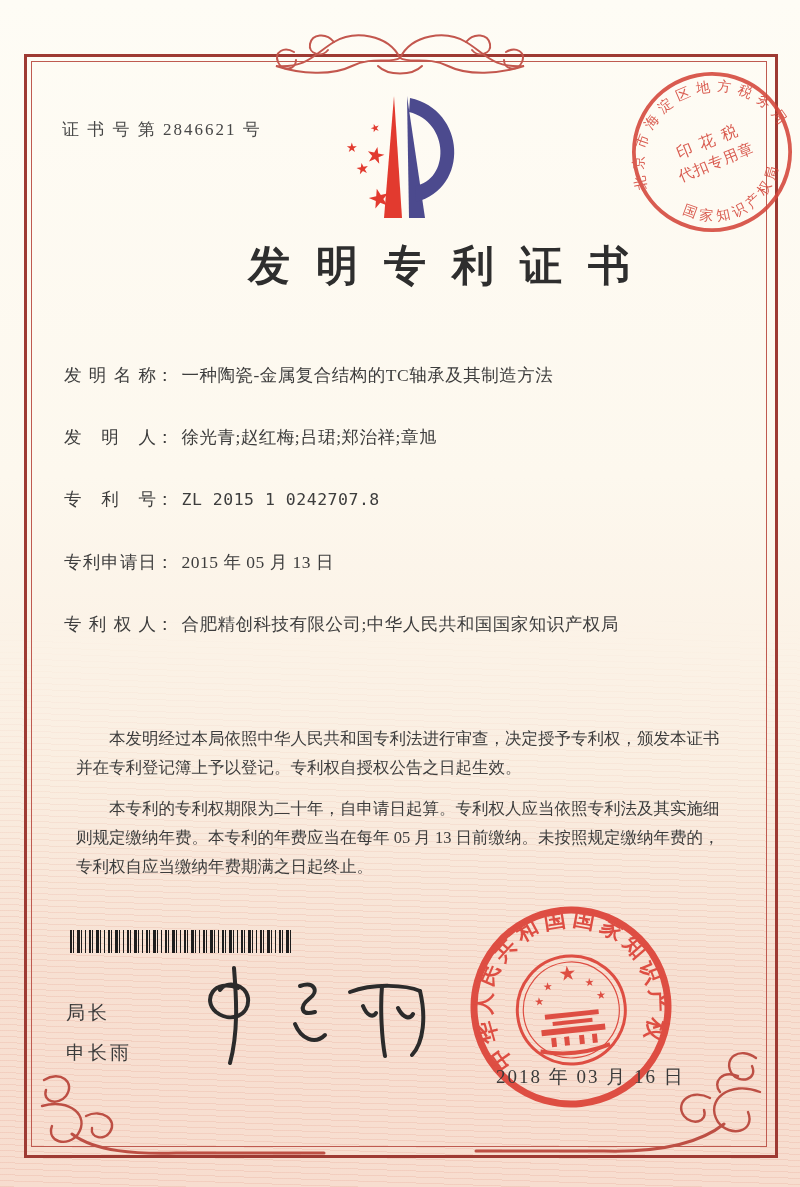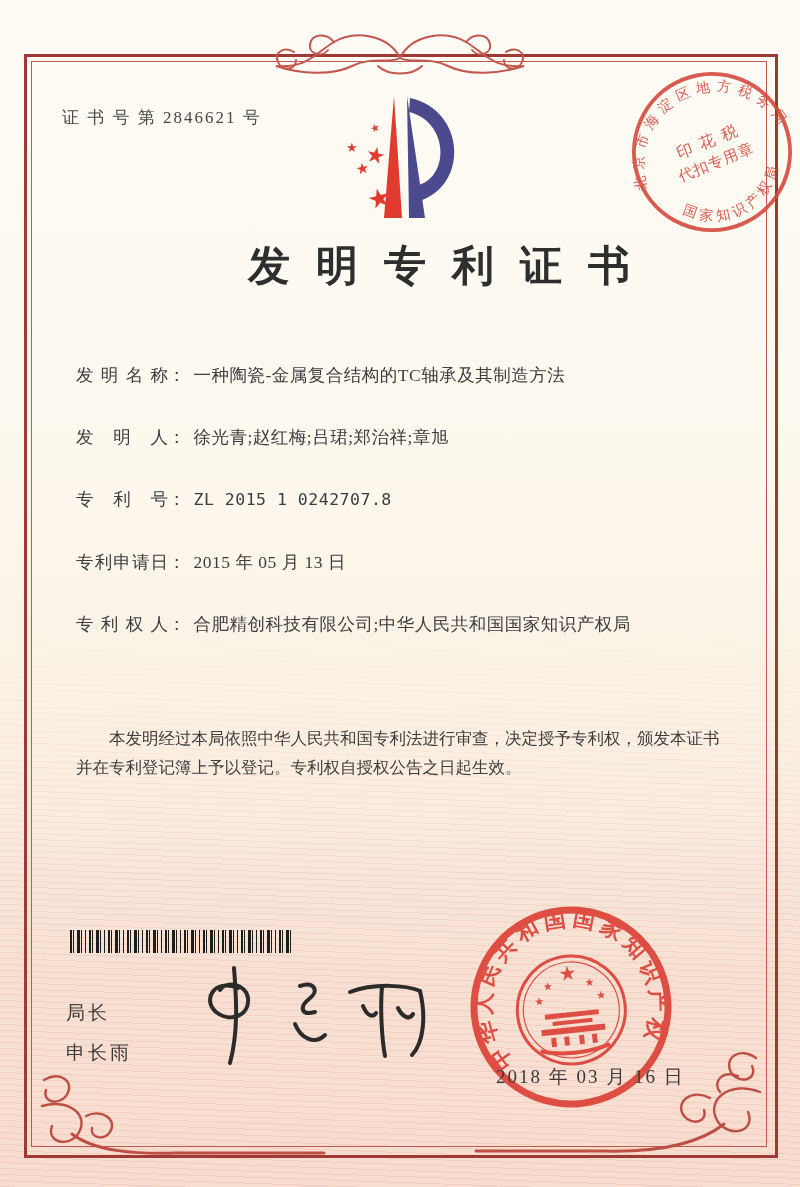--- a/index.html
+++ b/index.html
@@ -10,31 +10,31 @@
     background:repeating-linear-gradient(2deg,rgba(216,118,96,.14) 0 1px,transparent 1px 6px);
     -webkit-mask-image:linear-gradient(180deg,transparent 0%,transparent 52%,#000 78%,#000 100%);
     mask-image:linear-gradient(180deg,transparent 0%,transparent 52%,#000 78%,#000 100%);}
   .frame-outer{position:absolute;left:24px;top:54px;width:748px;height:1098px;
     border:3px solid #9e3a33;z-index:1;}
   .frame-inner{position:absolute;left:31px;top:61px;width:734px;height:1084px;
     border:1px solid #bf5a50;z-index:1;}
   .ornament-top{position:absolute;left:238px;top:22px;z-index:2;}
   .corner-bl{position:absolute;left:26px;top:1072px;z-index:2;}
   .corner-br{position:absolute;left:474px;top:1040px;z-index:2;}
-  .cert-no{position:absolute;left:62px;top:106px;z-index:3;font-size:17px;
+  .cert-no{position:absolute;left:62px;top:118px;z-index:3;font-size:17px;
     color:#474747;letter-spacing:2px;}
   .logo{position:absolute;left:328px;top:90px;z-index:2;}
   .tax-seal{position:absolute;left:622px;top:62px;z-index:4;transform:rotate(-22deg);opacity:.88;}
   .title{position:absolute;left:0;top:238px;width:100%;margin:0;z-index:3;
     text-align:center;font-size:42px;font-weight:bold;color:#2e2e2e;
     letter-spacing:26px;text-indent:26px;padding-left:39px;}
   .fields{position:absolute;left:64px;top:362px;width:680px;z-index:3;}
   .field-row{margin-bottom:36px;font-size:17.5px;color:#3d3d3d;line-height:26px;}
   .flabel{display:inline-block;width:92px;text-align:justify;text-align-last:justify;
-    vertical-align:top;margin-left:12px;}
+    vertical-align:top;}
   .fcolon{display:inline-block;margin-right:8px;vertical-align:top;}
   .fvalue{letter-spacing:.5px;}
   .mono .fvalue{font-family:"DejaVu Sans Mono","Liberation Mono",monospace;font-size:16.5px;}
   .body-text{position:absolute;left:64px;top:712px;width:674px;z-index:3;}
   .body-text p{margin:12px;text-indent:2em;font-size:16.5px;line-height:29px;color:#3d3d3d;}
   .barcode{position:absolute;left:70px;top:930px;width:222px;height:23px;z-index:3;
     background:
      repeating-linear-gradient(90deg,#1d1d1d 0 2px,transparent 2px 3px,#1d1d1d 3px 4px,
        transparent 4px 7px,#1d1d1d 7px 10px,transparent 10px 11px,#1d1d1d 11px 12px,
        transparent 12px 15px,#1d1d1d 15px 16px,transparent 16px 19px);}
@@ -133,20 +133,21 @@
     <div class="field-row">
       <span class="flabel">专利申请日</span><span class="fcolon">：</span><span class="fvalue">2015 年 05 月 13 日</span>
     </div>
     <div class="field-row">
       <span class="flabel">专利权人</span><span class="fcolon">：</span><span class="fvalue">合肥精创科技有限公司;中华人民共和国国家知识产权局</span>
     </div>
   </div>
 
   <div class="body-text">
     <p>本发明经过本局依照中华人民共和国专利法进行审查，决定授予专利权，颁发本证书并在专利登记簿上予以登记。专利权自授权公告之日起生效。</p>
+    <p>本专利的专利权期限为二十年，自申请日起算。专利权人应当依照专利法及其实施细则规定缴纳年费。本专利的年费应当在每年 05 月 13 日前缴纳。未按照规定缴纳年费的，专利权自应当缴纳年费期满之日起终止。</p>
   </div>
 
   <div class="barcode"></div>
 
   <div class="director-title">局长</div>
   <div class="director-name">申长雨</div>
 
   <svg class="signature" width="250" height="115" viewBox="0 0 250 115">
     <g stroke="#2b2b2b" stroke-width="4" fill="none" stroke-linecap="round" stroke-linejoin="round">
       <path d="M56,30 C32,20 20,42 34,54 C48,65 68,58 66,40 C64,26 44,22 38,32"></path>

